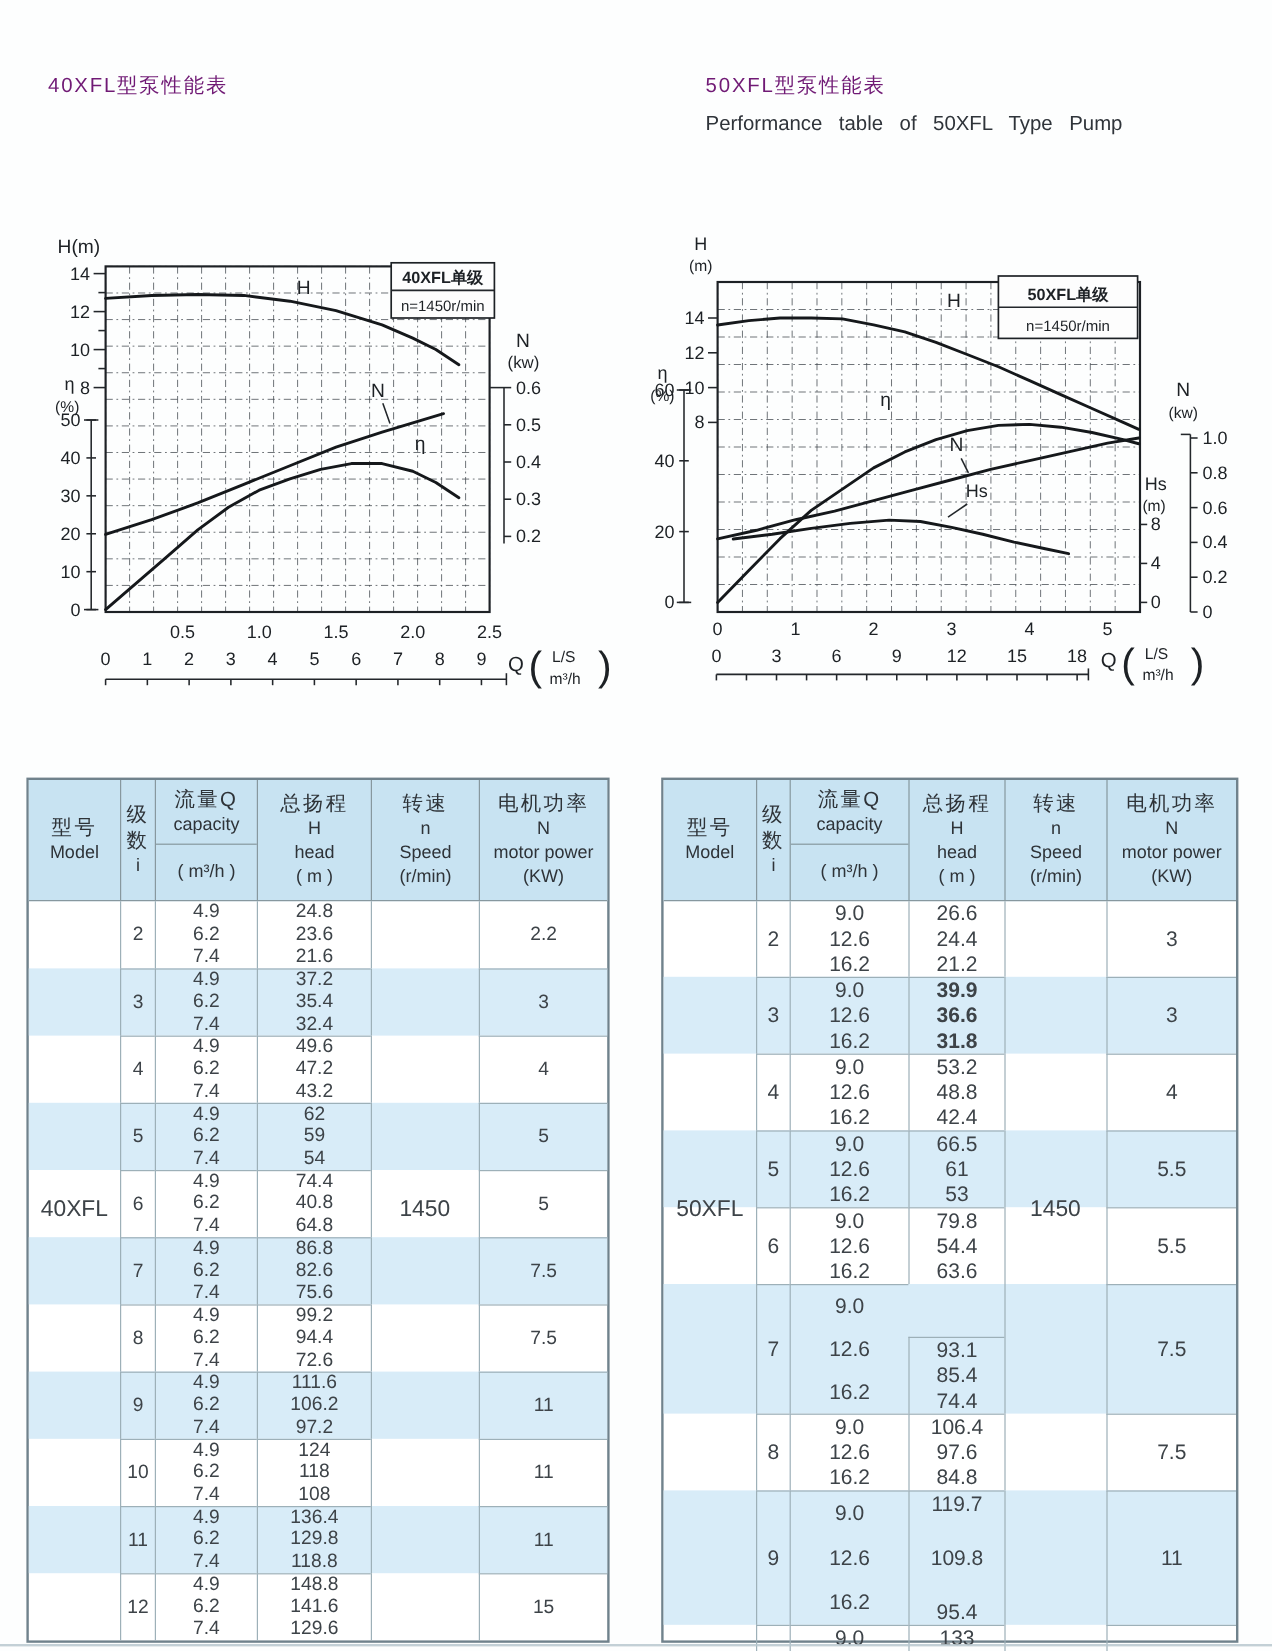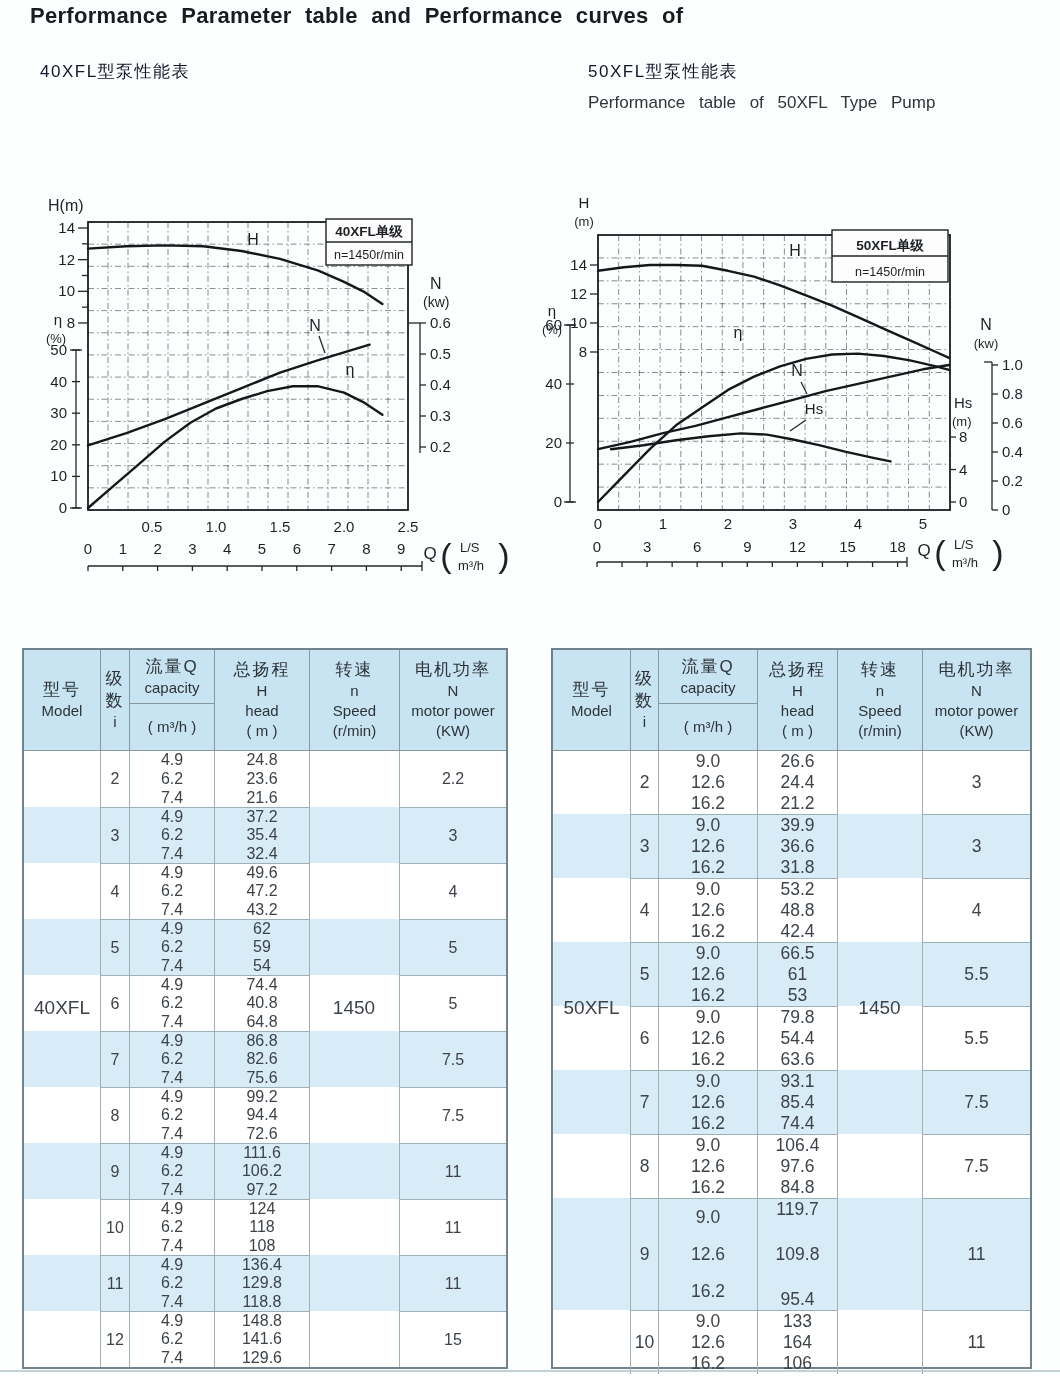--- a/index.html
+++ b/index.html
@@ -1,20 +1,20 @@
 <!DOCTYPE html>
 <html><head>
 <meta charset="utf-8">
 <style>
   html,body{margin:0;padding:0;background:#fff;}
   .page{position:relative;width:1060px;height:1376px;background:#fdfefe;overflow:hidden;
         font-family:"Liberation Sans",sans-serif;color:#2e3338;}
   .title{position:absolute;left:30px;top:3px;font-size:22px;font-weight:bold;
          word-spacing:7px;letter-spacing:.3px;color:#181c20;}
-  .sub-zh{position:absolute;font-size:17px;letter-spacing:1.5px;color:#0f172a;}
+  .sub-zh{position:absolute;font-size:17px;letter-spacing:1.5px;color:#701a75;}
   .sub-en{position:absolute;font-size:17px;word-spacing:9px;color:#2f343a;}
   svg text{fill:#1d2125;font-family:"Liberation Sans",sans-serif;}
   .grid{stroke:#40464c;stroke-width:.8;stroke-dasharray:6 3 1.5 3;opacity:.78;}
   .plotborder{fill:none;stroke:#1d2125;stroke-width:1.8;}
   .axl{stroke:#23272b;stroke-width:1.3;fill:none;}
   .curve{fill:none;stroke:#15181b;stroke-width:2.4;stroke-linejoin:round;stroke-linecap:round;}
   .legend-box{fill:#fdfdfd;stroke:#1d2125;stroke-width:1.4;}
   
   .ptable{position:absolute;border:2px solid #70828c;background:#fff;}
   .hdr{display:grid;height:100px;background:#c8e3f2;border-bottom:1px solid #87989f;}
@@ -37,21 +37,20 @@
   .gc .v{flex:1;display:flex;align-items:center;justify-content:center;width:100%;}
   .ov{position:absolute;display:flex;align-items:center;justify-content:center;
       font-size:19px;color:#3d4348;padding-bottom:100px;box-sizing:border-box;}
   .bottom-rule{position:absolute;left:0;top:1370px;width:1060px;height:2px;
                background:#b9c8cf;opacity:.85;}
 </style>
 </head>
 <body>
 
 <div class="page">
-  <div class="title">Performance Parameter table and Performance curves of</div>
 
   <div class="sub-zh" style="left:40px;top:60px;">40XFL型泵性能表</div>
   <div class="sub-zh" style="left:588px;top:60px;">50XFL型泵性能表</div>
   <div class="sub-en" style="left:588px;top:93px;">Performance table of 50XFL Type Pump</div>
 
   <svg id="chart1" style="position:absolute;left:20px;top:185px;" width="500" height="400" viewBox="0 0 500 400">
       <g>
         <line x1="68" y1="37" x2="68" y2="325" class="grid"></line>
         <line x1="88" y1="37" x2="88" y2="325" class="grid"></line>
         <line x1="108" y1="37" x2="108" y2="325" class="grid"></line>
@@ -624,21 +623,21 @@
           <div class="gc" style="font-size: 17.5px;">3</div>
         </div>
         <div class="grp alt" style="grid-template-columns: 77px 28px 99px 80px 85px 108px;">
           <div class="gc c0"></div>
           <div class="gc bt" style="font-size: 17.5px;">3</div>
           <div class="gc bt" style="font-size: 17.5px;">
             <div class="v">9.0</div>
             <div class="v">12.6</div>
             <div class="v">16.2</div>
           </div>
-          <div class="gc bt" style="font-size: 17.5px;">
+          <div class="gc bt" style="font-size: 17.5px; font-weight: bold;">
             <div class="v">39.9</div>
             <div class="v">36.6</div>
             <div class="v">31.8</div>
           </div>
           <div class="gc"></div>
           <div class="gc bt" style="font-size: 17.5px;">3</div>
         </div>
         <div class="grp" style="grid-template-columns: 77px 28px 99px 80px 85px 108px;">
           <div class="gc c0"></div>
           <div class="gc bt" style="font-size: 17.5px;">4</div>
@@ -688,21 +687,21 @@
           <div class="gc bt" style="font-size: 17.5px;">5.5</div>
         </div>
         <div class="grp alt" style="grid-template-columns: 77px 28px 99px 80px 85px 108px;">
           <div class="gc c0"></div>
           <div class="gc bt" style="font-size: 17.5px;">7</div>
           <div class="gc bt" style="font-size: 17.5px;">
             <div class="v">9.0</div>
             <div class="v">12.6</div>
             <div class="v">16.2</div>
           </div>
-          <div class="gc bt" style="font-size: 17.5px;">
+          <div class="gc bt" style="font-size: 17.5px; margin-top: 44px;">
             <div class="v">93.1</div>
             <div class="v">85.4</div>
             <div class="v">74.4</div>
           </div>
           <div class="gc"></div>
           <div class="gc bt" style="font-size: 17.5px;">7.5</div>
         </div>
         <div class="grp" style="grid-template-columns: 77px 28px 99px 80px 85px 108px;">
           <div class="gc c0"></div>
           <div class="gc bt" style="font-size: 17.5px;">8</div>

